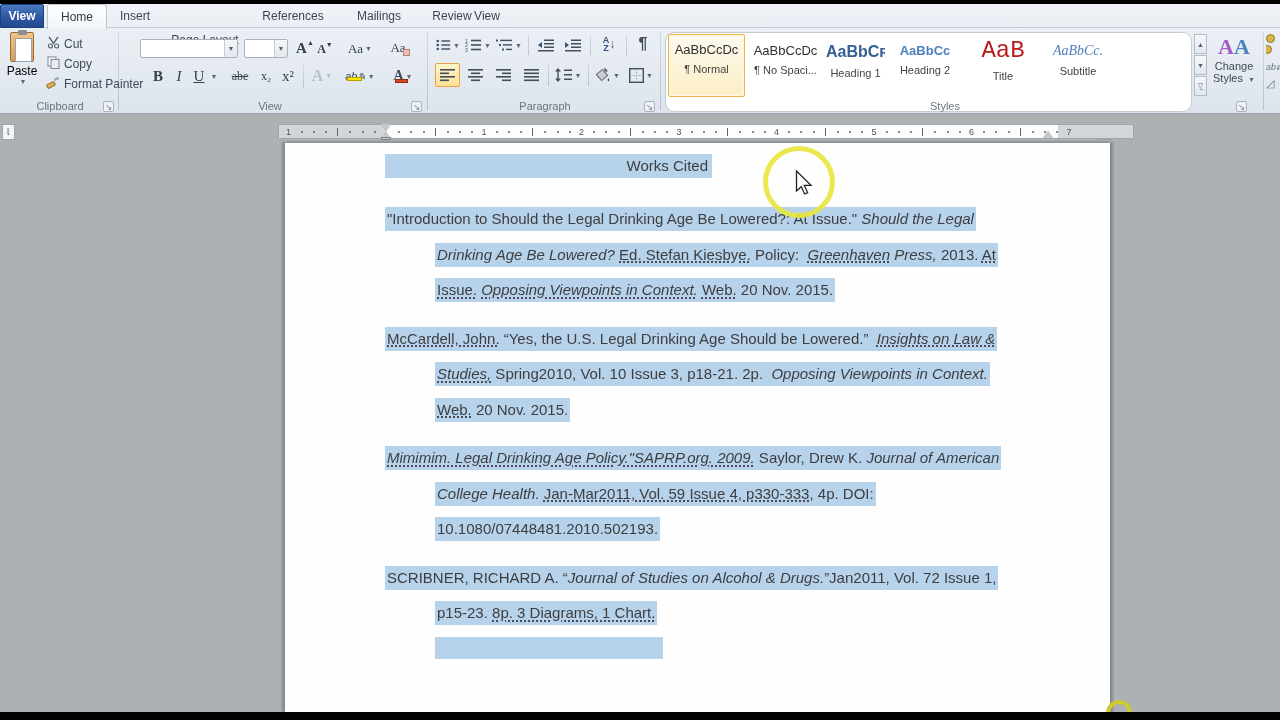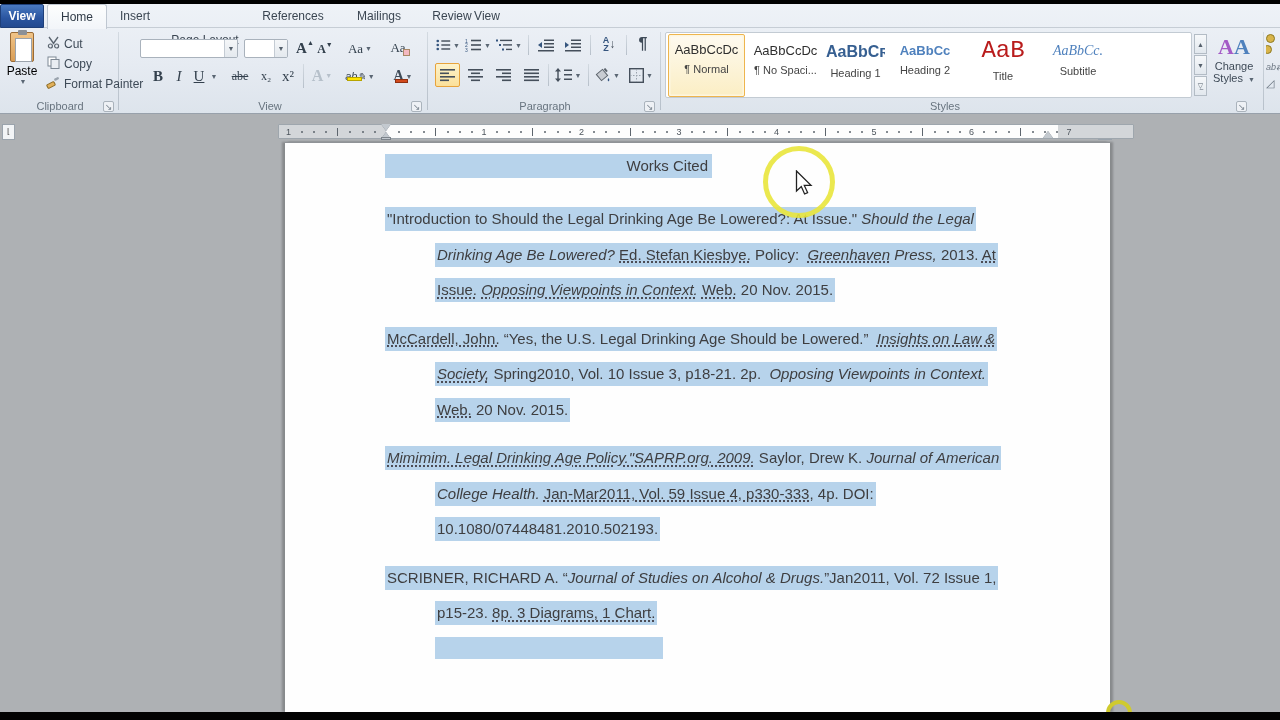--- a/index.html
+++ b/index.html
@@ -56,22 +56,22 @@
   .combo .arr { position:absolute; right:0; top:0; width:13px; height:100%; border-left:1px solid #c4cbd3;
                 font-size:7px; color:#55606c; display:flex; align-items:center; justify-content:center;
                 background:linear-gradient(#f4f6f8,#e4e9ee); }
   .combo input { position:absolute; left:1px; top:1px; width:calc(100% - 15px); height:15px; border:none;
                  outline:none; font-size:11px; font-family:"Liberation Sans",sans-serif; background:transparent; }
   .fbtn { font-family:"Liberation Serif", serif; font-size:14px; color:#33404d; }
   .ybar { position:absolute; left:2px; bottom:1px; width:15px; height:4px; background:#ffe400; border:1px solid #b7a400; }
   .rbar { position:absolute; left:2px; bottom:1px; width:13px; height:4px; background:#d2491c; border:1px solid #8e2f10; }
 
   
-  .gallery { position:absolute; left:665px; top:28px; width:527px; height:66px; background:#fff;
-             border:1px solid #c3cbd3; border-radius:2px; }
+  .gallery { position:absolute; left:665px; top:28px; width:527px; height:80px; background:#fff;
+             border:1px solid #c3cbd3; border-radius:9px; }
   .gal-item { position:absolute; top:2px; height:60px; text-align:center; padding-top:8px; }
   .gal-item.selected { border:1.5px solid #eeb54d; border-radius:2px; top:1px; height:63px;
                        background:linear-gradient(#fefaf0,#fbeec4); box-shadow:inset 0 0 0 1.5px #fdf6e0; padding-top:7px; }
   .gal-prev { display:block; white-space:nowrap; overflow:hidden; color:#2f2f2f; }
   .gal-label { display:block; margin-top:6px; font-size:11px; color:#444; white-space:nowrap; overflow:hidden; }
   .k-normal .gal-prev, .k-nospacing .gal-prev { font-size:13px; }
   .k-h1 .gal-prev { font-size:16px; font-weight:bold; color:#365f91; }
   .k-h2 .gal-prev { font-size:13px; font-weight:bold; color:#4f81bd; }
   .k-title .gal-prev { font-size:24px; font-family:Liberation Mono, monospace; color:#b91c1c; margin-top:-6px; }
   .k-subtitle .gal-prev { font-size:14px; font-style:italic; font-family:"Liberation Serif",serif; color:#4f81bd; }
@@ -524,21 +524,21 @@
   <div class="page"></div>
   <div class="doc-text" id="doc-text">
       <div class="line title-line"><span class="hl"><span>Works Cited</span></span></div>
       <div class="citation">
         <div class="line"><span class="hl"><span>"Introduction to Should the Legal Drinking Age Be Lowered?: At Issue." </span><span class="i">Should the Legal</span></span></div>
         <div class="line hang"><span class="hl"><span class="i">Drinking Age Be Lowered? </span><span class="u">Ed. Stefan Kiesbye.</span><span> Policy:  </span><span class="i u">Greenhaven</span><span class="i"> Press,</span><span> 2013. </span><span class="u">At</span></span></div>
         <div class="line hang"><span class="hl"><span class="u">Issue.</span><span> </span><span class="i u">Opposing Viewpoints in Context.</span><span> </span><span class="u">Web.</span><span> 20 Nov. 2015.</span></span></div>
       </div>
       <div class="citation">
         <div class="line"><span class="hl"><span class="u">McCardell, John.</span><span> “Yes, the U.S. Legal Drinking Age Should be Lowered.”  </span><span class="i u">Insights on Law &amp;</span></span></div>
-        <div class="line hang"><span class="hl"><span class="i u">Society,</span><span> Spring2010, Vol. 10 Issue 3, p18-21. 2p.  </span><span class="i">Opposing Viewpoints in Context.</span></span></div>
+        <div class="line hang"><span class="hl"><span class="i u">Studies,</span><span> Spring2010, Vol. 10 Issue 3, p18-21. 2p.  </span><span class="i">Opposing Viewpoints in Context.</span></span></div>
         <div class="line hang"><span class="hl"><span class="u">Web.</span><span> 20 Nov. 2015.</span></span></div>
       </div>
       <div class="citation">
         <div class="line"><span class="hl"><span class="i u">Mimimim. Legal Drinking Age Policy."SAPRP.org. 2009.</span><span> Saylor, Drew K. </span><span class="i">Journal of American</span></span></div>
         <div class="line hang"><span class="hl"><span class="i">College Health.</span><span> </span><span class="u">Jan-Mar2011, Vol. 59 Issue 4, p330-333,</span><span> 4p. DOI:</span></span></div>
         <div class="line hang"><span class="hl"><span>10.1080/07448481.2010.502193.</span></span></div>
       </div>
       <div class="citation">
         <div class="line"><span class="hl"><span>SCRIBNER, RICHARD A. “</span><span class="i">Journal of Studies on Alcohol &amp; Drugs.</span><span>”Jan2011, Vol. 72 Issue 1,</span></span></div>
         <div class="line hang"><span class="hl"><span>p15-23. </span><span class="u">8p. 3 Diagrams, 1 Chart.</span></span></div>

